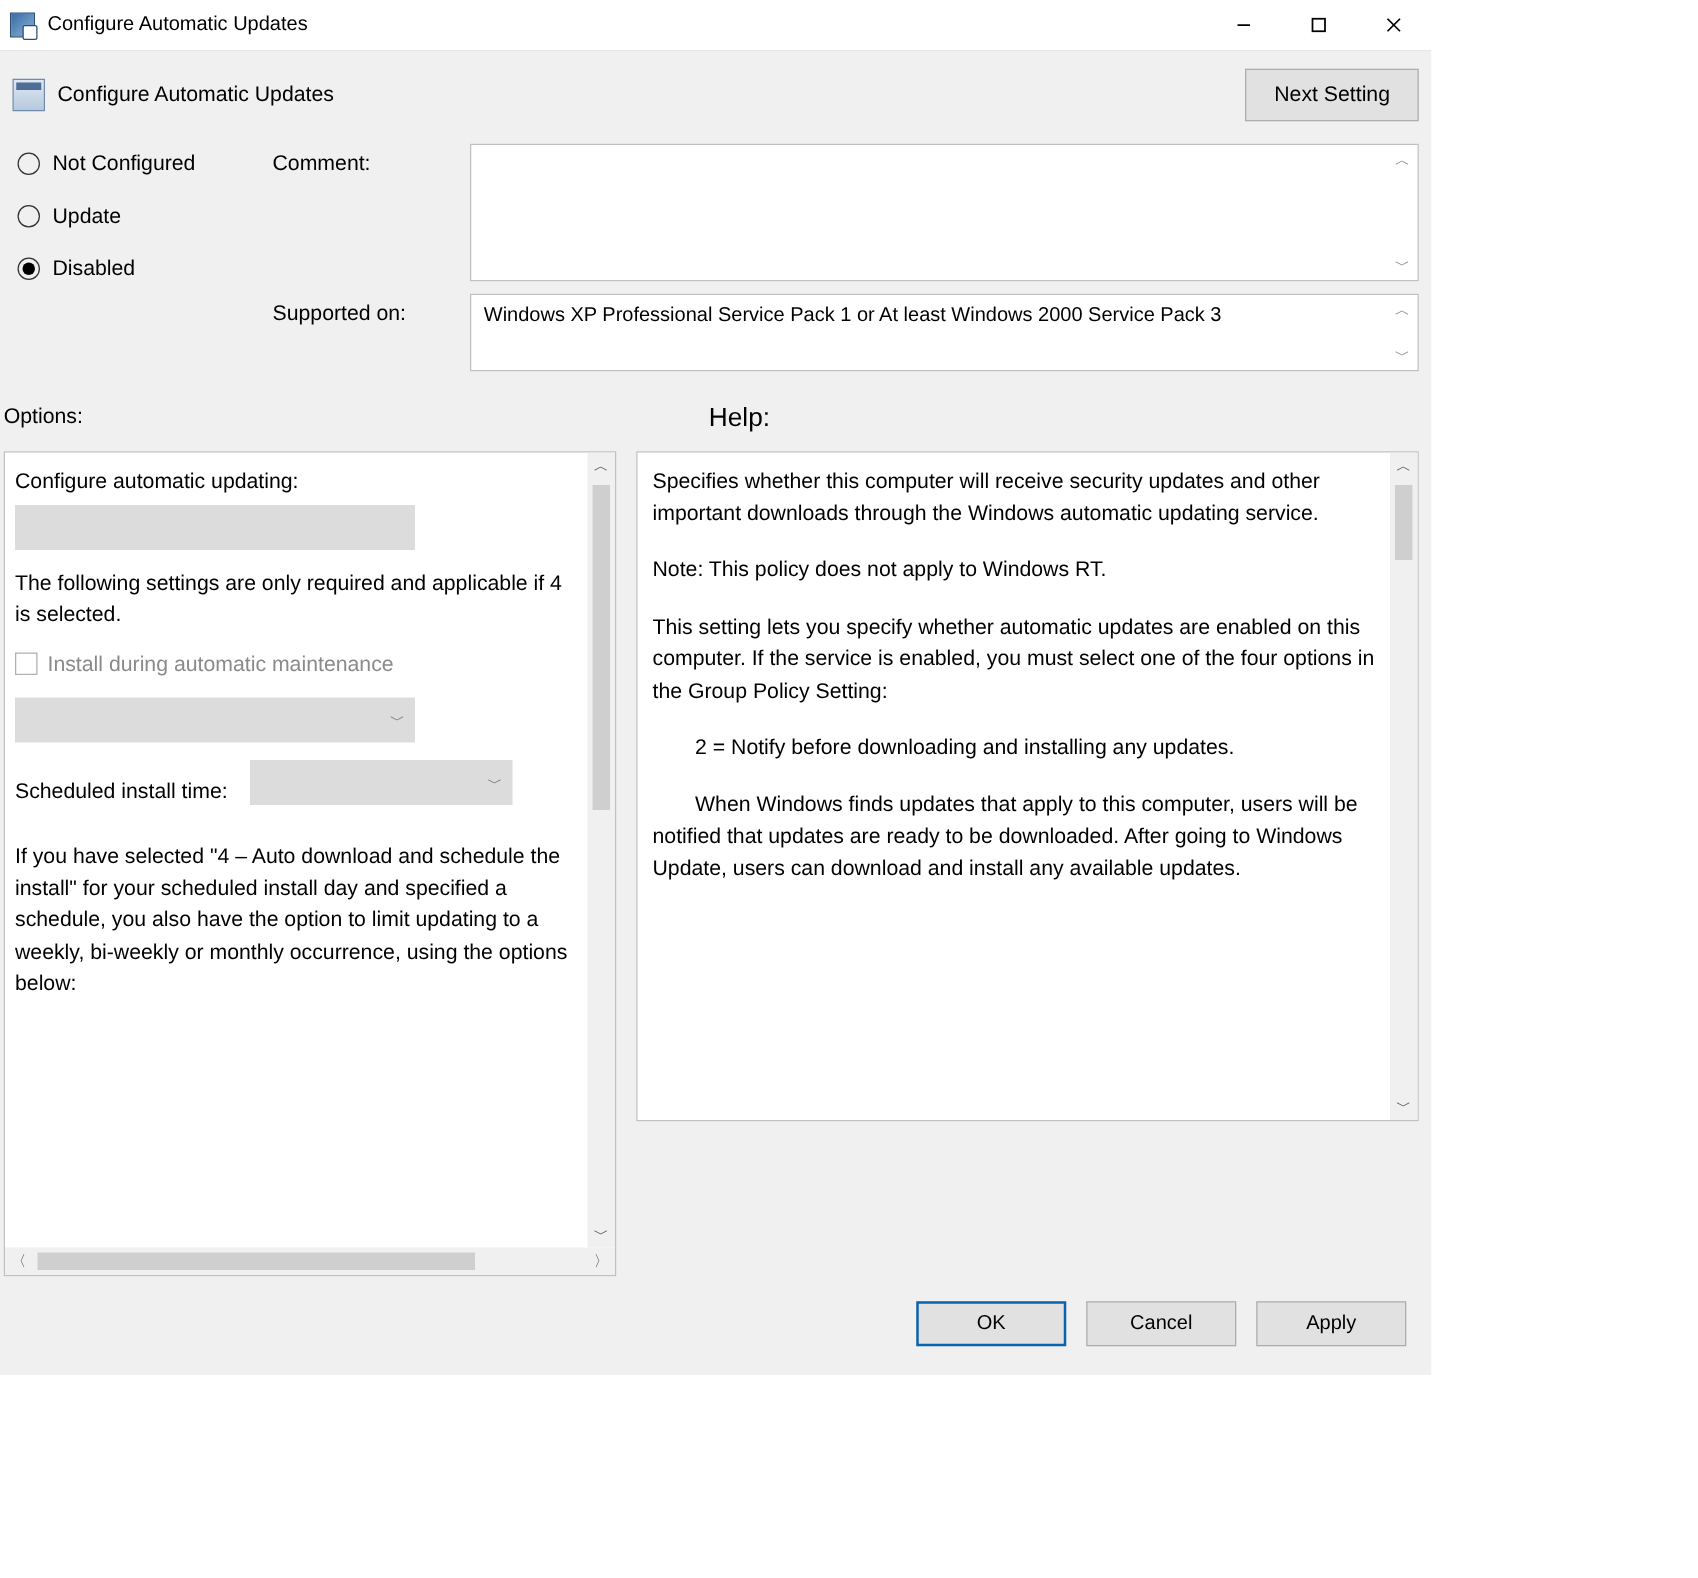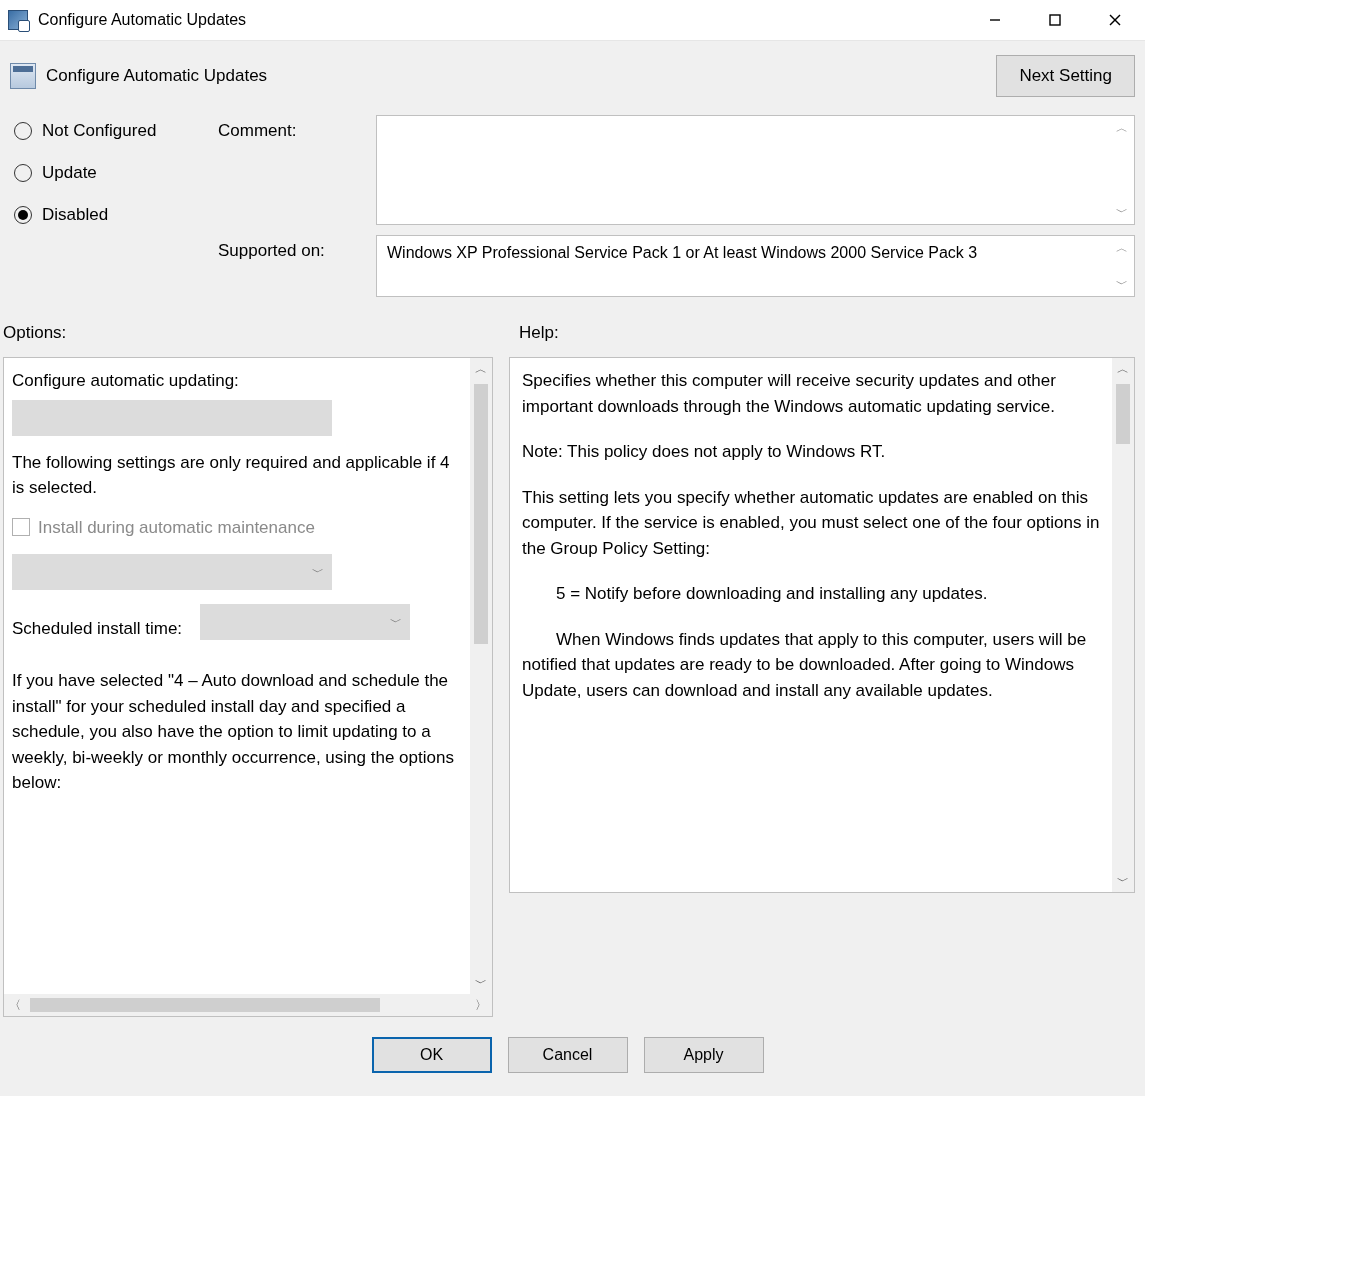--- a/index.html
+++ b/index.html
@@ -77,21 +77,21 @@
     padding:8px 24px 8px 10px; font-size:16px;
   }
   .textarea-box.short { min-height:62px; }
   .scroll-arrows { position:absolute; right:4px; top:4px; bottom:4px; display:flex; flex-direction:column; justify-content:space-between; }
   .scroll-arrow { width:16px; height:16px; color:#888; display:flex; align-items:center; justify-content:center; font-size:12px; }
   
   .labels-row {
     background:#f0f0f0; display:flex; padding: 12px 10px 14px 3px;
   }
   .labels-row .left { width: 516px; font-size:17px; }
-  .labels-row .right { font-size:17px; }
+  .labels-row .right { font-size:21px;margin-left:48px; }
   
   .panes { display:flex; gap:16px; padding: 0 10px 12px 3px; background:#f0f0f0; }
   .pane {
     background:#ffffff; border:1px solid #c0c0c0; position:relative; overflow:hidden;
   }
   .pane-left { width: 490px; height: 660px; }
   .pane-right { flex:1; height: 536px; }
   .pane-scroll-v {
     position:absolute; top:0; right:0; width:22px; bottom:22px;
     background:#f0f0f0; display:flex; flex-direction:column; align-items:center;
@@ -119,21 +119,21 @@
     color:#777; font-size:12px;
   }
   .opt-note { margin: 8px 0 14px 0; color:#000; }
   .checkbox-row { display:flex; align-items:center; gap:8px; color:#8a8a8a; margin-bottom:14px; }
   .checkbox-box { width:18px; height:18px; border:1.5px solid #b0b0b0; background:#fff; flex-shrink:0; }
   .inline-row { display:flex; align-items:center; gap:18px; margin-bottom:14px; }
   .help-text p { margin: 0 0 20px 0; }
   .help-text .indent { padding-left: 34px; }
   
   .footer {
-    background:#f0f0f0; display:flex; justify-content:center; gap:16px;
+    background:#f0f0f0; display:flex; justify-content:flex-end; gap:16px;
     padding: 8px 20px 23px 10px;
   }
   .btn {
     width:120px; height:36px; display:flex; align-items:center; justify-content:center;
     background:#e1e1e1; border:1px solid #adadad; font-size:16px;
   }
   .btn.primary { background:#e1e1e1; border:2px solid #0a64ad; }
 </style>
 </head>
 <body>
@@ -246,21 +246,21 @@
         <div style="flex:1"></div>
         <div class="sbtn">〉</div>
       </div>
     </div>
 
     <div class="pane pane-right">
       <div class="pane-content help-text">
         <p>Specifies whether this computer will receive security updates and other important downloads through the Windows automatic updating service.</p>
         <p>Note: This policy does not apply to Windows RT.</p>
         <p>This setting lets you specify whether automatic updates are enabled on this computer. If the service is enabled, you must select one of the four options in the Group Policy Setting:</p>
-        <p class="indent">5 = Notify before downloading and installing any updates.</p>
+        <p class="indent">2 = Notify before downloading and installing any updates.</p>
         <p><span class="indent" style="display:inline-block;width:34px"></span><span>When Windows finds updates that apply to this computer, users will be notified that updates are ready to be downloaded. After going to Windows Update, users can download and install any available updates.</span></p>
       </div>
       <div class="pane-scroll-v">
         <div class="sbtn">︿</div>
         <div class="sthumb-v" style="height:60px"></div>
         <div style="flex:1"></div>
         <div class="sbtn">﹀</div>
       </div>
     </div>
 

